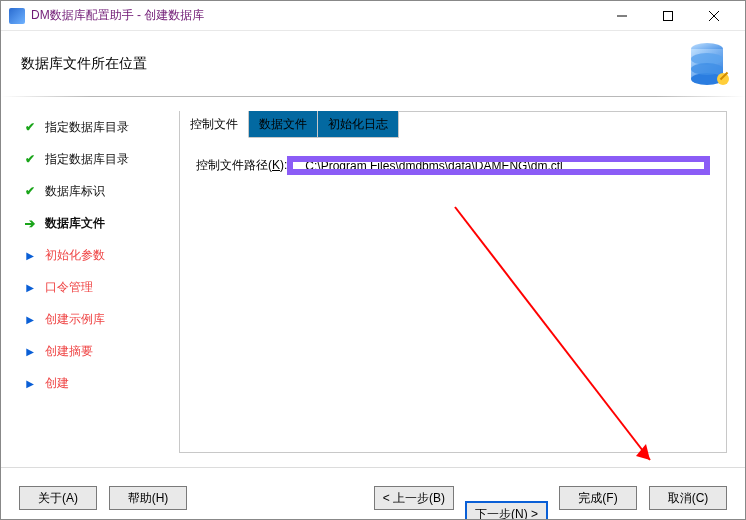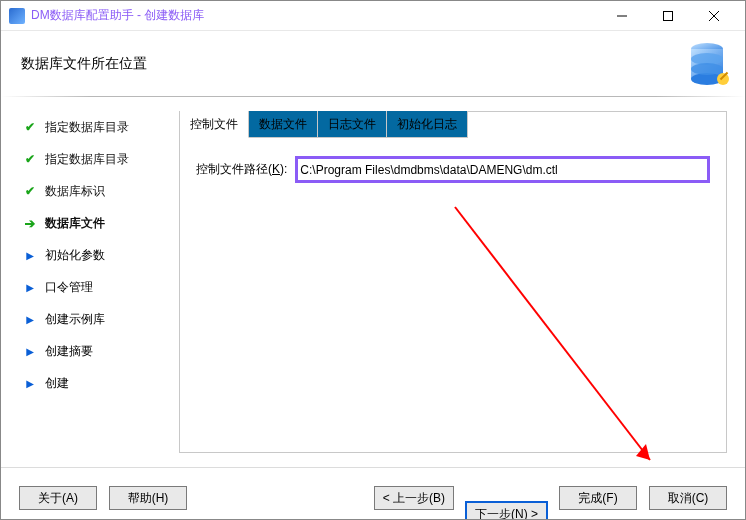--- a/index.html
+++ b/index.html
@@ -19,21 +19,21 @@
     display: flex;
     align-items: center;
     padding: 0 8px;
     border-bottom: 1px solid #e8e8e8;
   }
   .titlebar .app-icon {
     width: 16px; height: 16px; margin-right: 6px;
     background: linear-gradient(135deg,#2a6cd1 0%,#6fb2ff 100%);
     border-radius: 2px;
   }
-  .titlebar .title-text { flex: 1; font-size: 12px; color: #8b5cf6; }
+  .titlebar .title-text { flex: 1; font-size: 12px; color: #701a75; }
   .titlebar .winbtn {
     width: 46px; height: 30px; display: flex; align-items: center; justify-content: center;
     color: #000; font-family: "Segoe MDL2 Assets", Arial; font-size: 10px;
   }
   .titlebar .winbtn svg { width: 10px; height: 10px; }
   
   .header-strip {
     height: 66px;
     display: flex;
     align-items: center;
@@ -63,21 +63,21 @@
   .step {
     display: flex; align-items: center;
     height: 32px;
     font-size: 12px;
     color: #111;
     gap: 8px;
   }
   .step .ico { width: 14px; display:flex; justify-content:center; }
   .step.done .label {}
   .step.current .label { font-weight: bold; }
-  .step.pending .label { color: #000000; }
+  .step.pending .label { color: #ef4444; }
   .check { color: #1aa51a; font-weight: bold; font-size: 12px; }
   .arrow-cur { color: #1aa51a; font-weight: bold; font-size: 13px; }
   .tri { color: #0a5fd6; font-size: 10px; }
   
   .main {
     flex: 1;
     padding: 14px 18px 14px 4px;
   }
   .panel {
     border: 1px solid #c8c8c8;
@@ -102,29 +102,29 @@
   }
   .tab.active {
     border-bottom: 1px solid #fff;
     position: relative;
   }
   .tab:not(.active) { background: #0369a1; }
   .tab-content {
     padding: 18px 16px;
   }
   .field-row {
-    display: flex; align-items: center; gap: 8px;
+    display: flex; align-items: center; gap: 0;
   }
   .field-label { font-size: 12px; white-space: nowrap; }
   .field-label u { text-decoration: underline; }
   .text-input {
     flex: 1;
-    height: 27px;
-    border: 3px solid #8b5cf6;
-    padding: 2px 2px;
+    height: 19px;
+    border: 6px solid #8b5cf6;
+    padding: 2px 12px;
     font-size: 12px;
     font-family: inherit;
     background: #fff;
     color: #000;
   }
   
   .red-arrow {
     position: absolute;
     pointer-events: none;
   }
@@ -258,21 +258,20 @@
         </span>
         <span class="label">创建</span>
       </div>
     </div>
 
   <div class="main">
     <div class="panel">
       <div class="tabs" id="tabs">
           <div class="tab active">控制文件</div>
           <div class="tab">数据文件</div>
-          <div class="tab">日志文件</div>
           <div class="tab">初始化日志</div>
         </div>
       <div class="tab-content">
         <div class="field-row">
           <span class="field-label">
             <span>控制文件路径(</span><u>K</u><span>):</span>
           </span>
           <input type="text" class="text-input" value="C:\Program Files\dmdbms\data\DAMENG\dm.ctl" style="">
         </div>
       </div>

